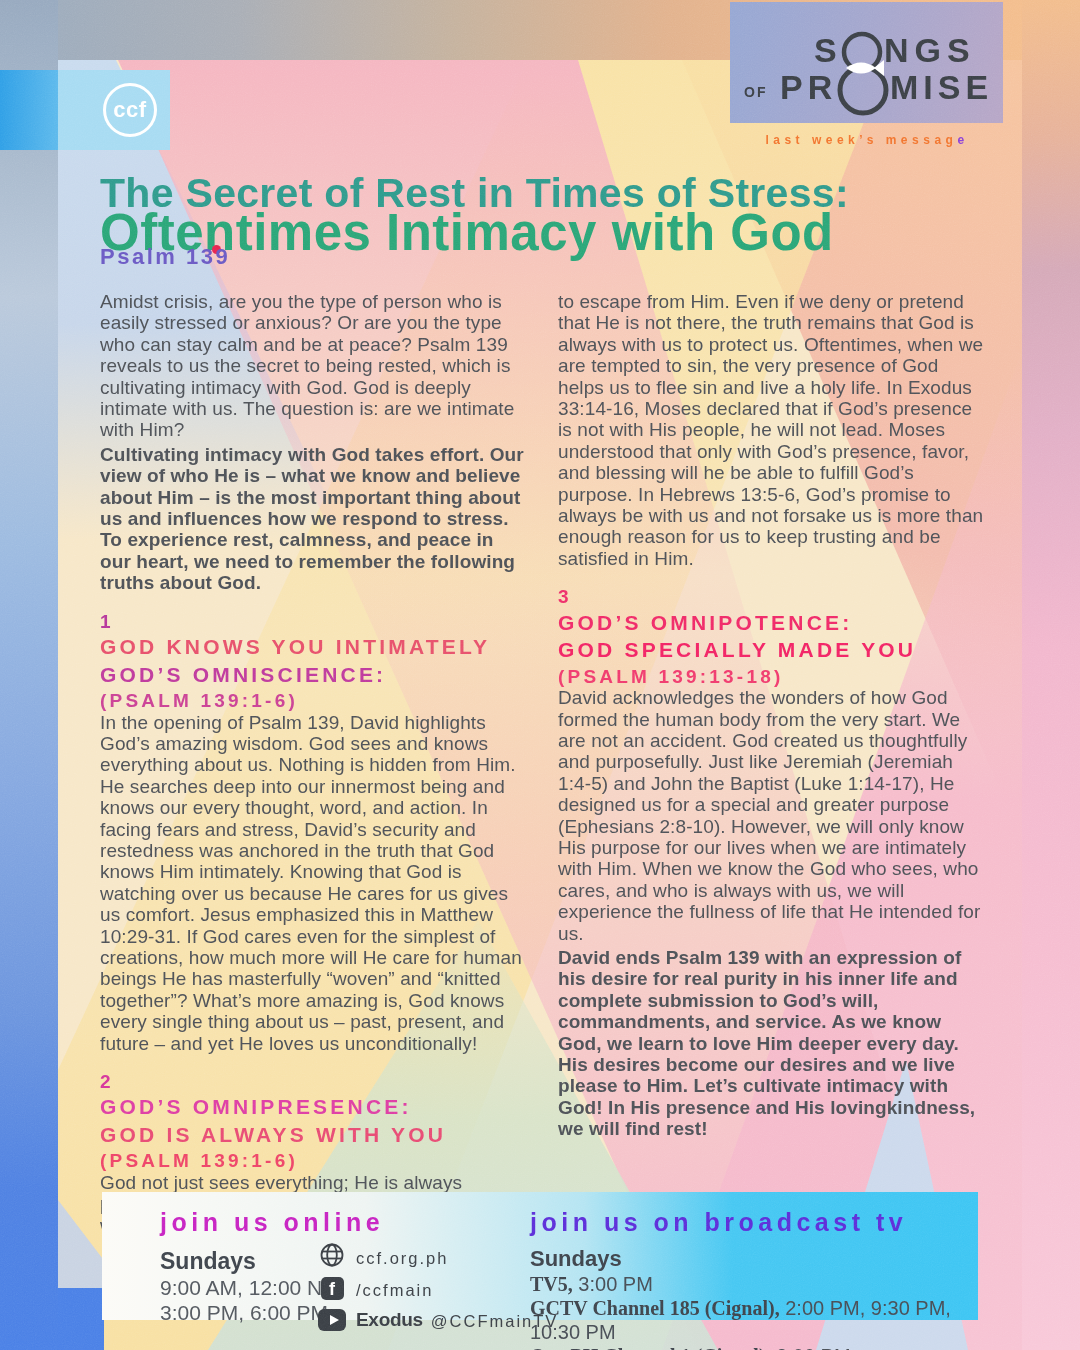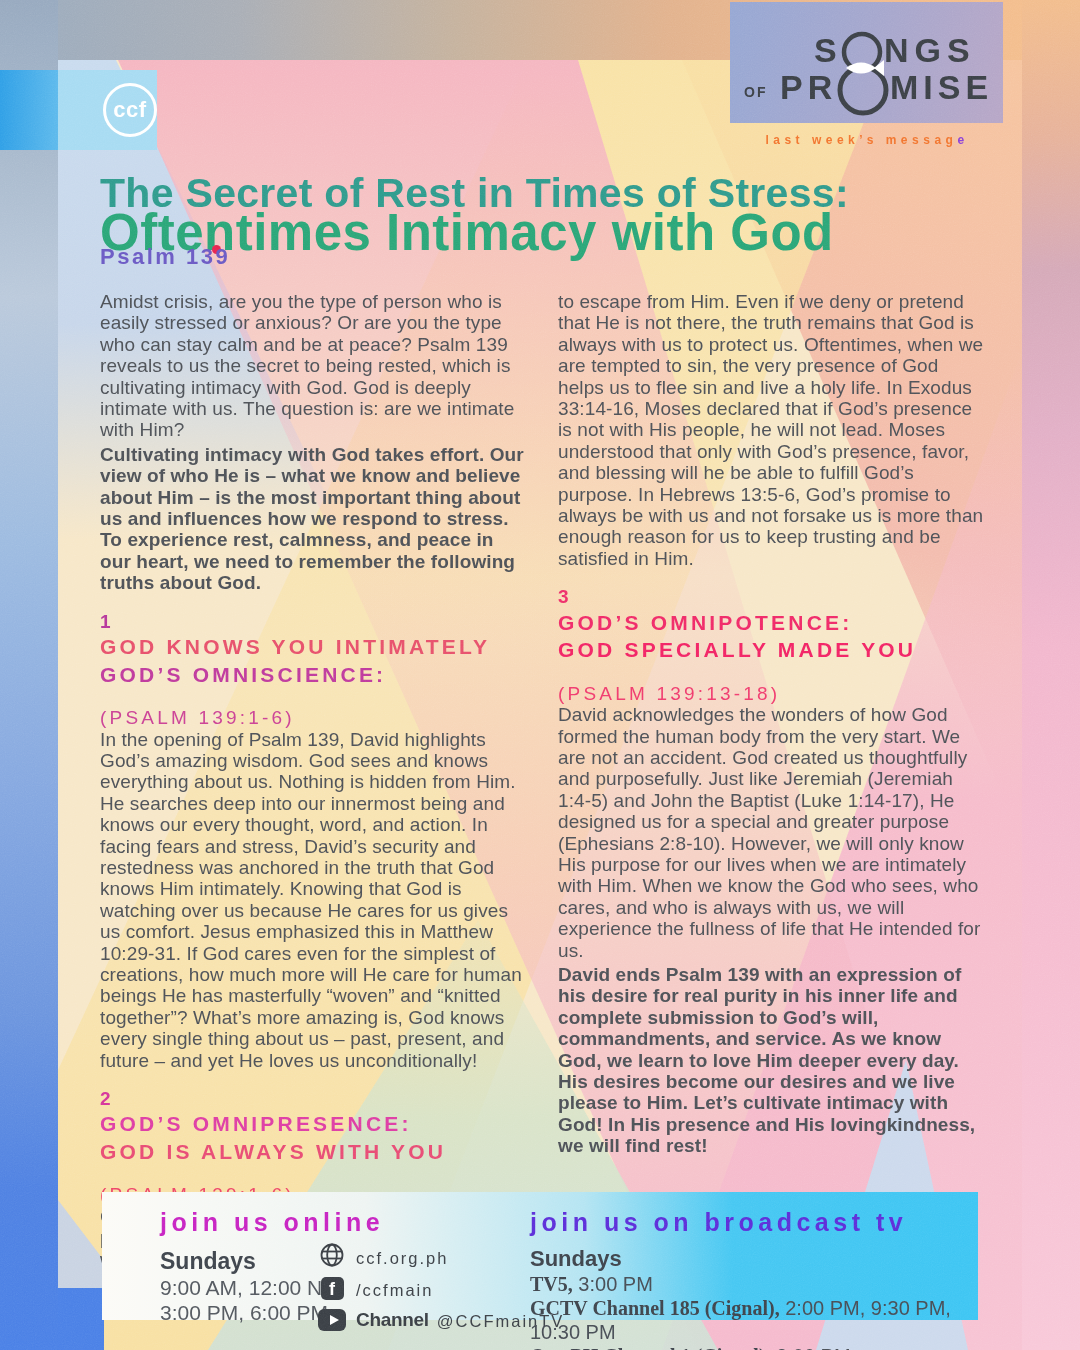--- a/index.html
+++ b/index.html
@@ -37,21 +37,21 @@
     clip-path:polygon(420px 860px,660px 1290px,150px 1290px);}
   .zone-lav-bl{left:0;top:0;width:200px;height:1290px;background:#c9d3e2;
     clip-path:polygon(0 1140px,70px 1232px,0 1232px);}
   .zone-lav-br{left:0;top:0;width:964px;height:1290px;background:#ccd9ec;
     clip-path:polygon(848px 1000px,910px 1290px,758px 1290px);}
   .blue-sq-bl{position:absolute;left:58px;top:1288px;width:46px;height:62px;background:#4a80e6;}
 
   
   .ccf-band{position:absolute;left:0;top:70px;width:58px;height:80px;
     background:linear-gradient(90deg,#2f9fe6,#5db9ec);}
-  .ccf-tile{position:absolute;left:58px;top:70px;width:99px;height:80px;background:#a7dbf2;}
+  .ccf-tile{position:absolute;left:58px;top:70px;width:112px;height:80px;background:#a7dbf2;}
   .ccf-circle{position:absolute;left:45px;top:13px;width:48px;height:48px;border:3px solid #fff;
     border-radius:50%;display:flex;align-items:center;justify-content:center;}
   .ccf-circle span{color:#fff;font-size:22px;font-weight:bold;letter-spacing:.5px;}
 
   
   .sop-tile{position:absolute;left:730px;top:2px;width:273px;height:121px;
     background:linear-gradient(105deg,#96a7d3 0%,#a3a6cd 45%,#b7a6c6 100%);}
   .tagline{position:absolute;left:722px;top:133px;width:290px;text-align:center;
     font-size:12px;font-weight:bold;letter-spacing:4.5px;color:#f2752e;}
   .tagline .accent{color:#8a3fd8;}
@@ -65,21 +65,21 @@
 
   
   .col{position:absolute;top:291px;font-size:19px;line-height:21.4px;color:#4d5157;letter-spacing:.1px;}
   .col-l{left:100px;width:424px;}
   .col-r{left:558px;width:430px;}
   .col p{margin:0;}
   .col p + p{margin-top:3px;font-weight:bold;}
   .sec{margin-top:17px;}
   .sec-num{font-size:19px;font-weight:bold;letter-spacing:2px;}
   .sec-h{font-size:21px;font-weight:bold;letter-spacing:3.2px;line-height:25.5px;margin-top:2px;}
-  .sec-ref{font-size:19px;font-weight:normal;letter-spacing:3.2px;margin-top:20px;}
+  .sec-ref{font-size:19px;font-weight:bold;letter-spacing:3.2px;margin-top:3px;}
   .sec-body{margin-top:12px;}
   .s1 .sec-num{color:#b6369b}.s1 .h1{color:#bf3a9d}.s1 .h2{color:#e7506b}.s1 .sec-ref{color:#cb4195}
   .s2 .sec-num{color:#d6359b}.s2 .h1{color:#de3da4}.s2 .h2{color:#e84b74}.s2 .sec-ref{color:#ee4468}
   .s3 .sec-num{color:#ee2e6a}.s3 .h1{color:#f02a68}.s3 .h2{color:#f22465}.s3 .sec-ref{color:#f03b6e}
 
   
   .footer{position:absolute;left:102px;top:1192px;width:876px;height:128px;
     background:linear-gradient(90deg,#fcfbf7 0%,#eef4f2 30%,#b4e4f2 55%,#46c7f2 72%,#3dc5f3 100%);}
   .f-online{position:absolute;left:58px;top:16px;}
   .f-bc{position:absolute;left:428px;top:16px;}
@@ -216,21 +216,21 @@
           <span class="fb-badge">
               <span>f</span>
             </span>
         </span>
         <span class="lbl">/ccfmain</span>
       </div>
       <div class="f-social-row">
         <span class="ico">
             <span class="yt-badge"></span>
           </span>
-        <span class="yt-word">Channel</span>
+        <span class="yt-word">Exodus</span>
         <span class="lbl">@CCFmainTV</span>
       </div>
     </div>
 
     <div class="f-bc">
       <div class="f-head">join us on broadcast tv</div>
       <div class="f-day">Sundays</div>
       <div class="f-bc-row">
         <span class="b">TV5,</span><span> 3:00 PM</span>
       </div>

